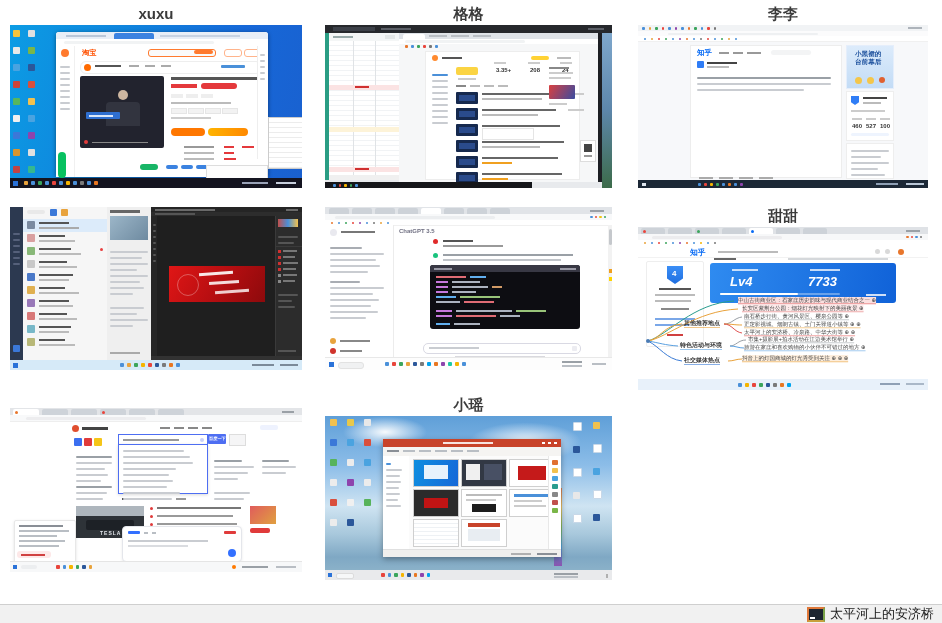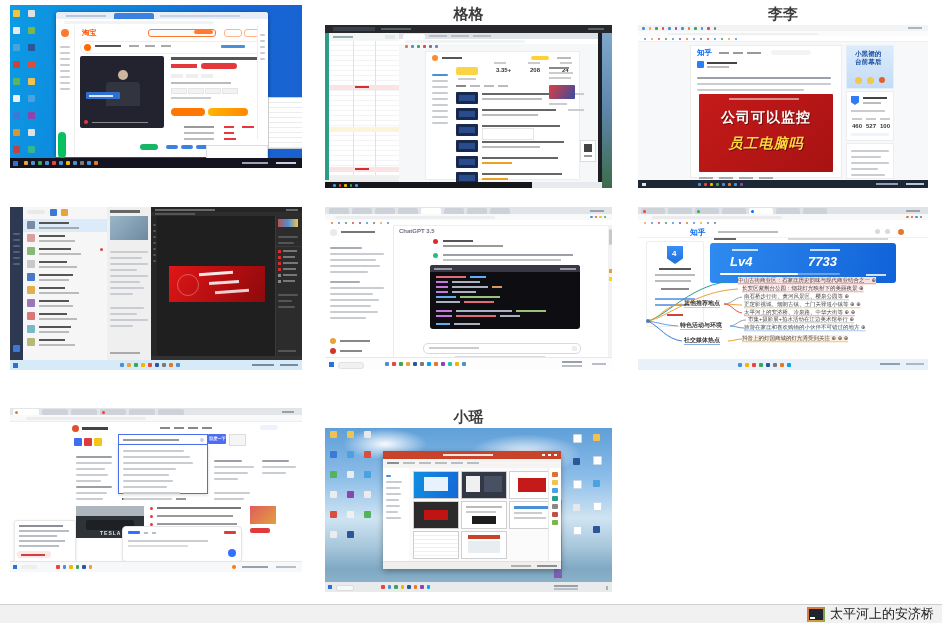--- a/index.html
+++ b/index.html
@@ -25,20 +25,21 @@
              display:flex;justify-content:flex-end;align-items:center;padding-right:8px;gap:5px}
   .monicon{width:14px;height:11px;background:#1d2530;border:2px solid #e0793a;border-right-color:#7aa34a;border-bottom-color:#c8a03c;position:relative}
   .monicon:after{content:"";position:absolute;left:1px;bottom:1px;width:5px;height:2px;background:#fff}
 </style>
 </head>
 <body>
 
 <div>
 
   <div class="cell" style="left:10px;top:5px;width:292px">
+    <div class="ctitle">xuxu</div>
     <div class="thumb" style="height:163px;background:linear-gradient(105deg,#0c9ce4 0%,#0f84dd 35%,#1668d8 70%,#1a60cf 100%)">
       <div class="icolumn" style="left:3px;top:5px">
         <i style="background:#f5c33b"></i>
           <i style="background:#e8e8e8"></i>
           <i style="background:#4aa3e0"></i>
           <i style="background:#cc4439"></i>
           <i style="background:#58b65c"></i>
           <i style="background:#f0f0f0"></i>
           <i style="background:#3b78d8"></i>
           <i style="background:#d9952e"></i>
@@ -355,25 +356,20 @@
         <span class="a" style="left:80px;top:4px;width:40px;height:5px;background:#f3f4f5;border-radius:3px"></span>
         <span class="a" style="left:6px;top:15px;width:7px;height:7px;background:#2f7df6;border-radius:1px"></span>
         <span class="a" style="left:16px;top:16px;width:30px;height:2px;background:#444"></span>
         <span class="a" style="left:16px;top:20px;width:22px;height:2px;background:#bbb"></span>
         <div class="lines" style="left:6px;top:27px;width:134px">
             <b style="background:#9aa0a6"></b>
             <b></b>
             <b style="width:80%"></b>
           </div>
 
-        <div class="a" style="left:8px;top:48px;width:134px;height:78px;background:linear-gradient(135deg,#c51a1a,#a81212);border-radius:1px">
-          <span class="a" style="left:30px;top:4px;width:70px;height:2px;background:rgba(255,255,255,.5)"></span>
-          <div class="t" style="left:0;top:16px;width:134px;text-align:center;transform:none;font-size:14px;color:#fff;letter-spacing:1px;text-shadow:1px 1px 0 rgba(0,0,0,.4)">公司可以监控</div>
-          <div class="t" style="left:0;top:42px;width:134px;text-align:center;transform:none;font-size:14px;font-style:italic;color:#ffd83d;letter-spacing:1px;text-shadow:1px 1px 0 rgba(0,0,0,.45)">员工电脑吗</div>
-        </div>
         <span class="a" style="left:8px;top:131px;width:14px;height:2px;background:#aaa"></span>
         <span class="a" style="left:28px;top:131px;width:14px;height:2px;background:#aaa"></span>
         <span class="a" style="left:48px;top:131px;width:14px;height:2px;background:#aaa"></span>
         <span class="a" style="left:68px;top:131px;width:14px;height:2px;background:#aaa"></span>
       </div>
 
       <div class="a" style="left:208px;top:20px;width:46px;bottom:10px">
         <div class="a" style="left:0;top:0;width:46px;height:42px;background:linear-gradient(180deg,#dcebfb,#c3dcf6);border:1px solid #e5eefb">
           <div class="t" style="left:8px;top:5px;font-size:11px;color:#1b4f9c;transform:scale(.6)">小黑裙的</div>
           <div class="t" style="left:8px;top:13px;font-size:11px;color:#1b4f9c;transform:scale(.6)">台前幕后</div>
@@ -704,20 +700,21 @@
             <i style="background:#4a90d9"></i>
           </div>
         <span class="a" style="right:30px;top:3px;width:20px;height:2px;background:#9aa0a6"></span>
         <span class="a" style="right:30px;top:7px;width:20px;height:2px;background:#b9bec4"></span>
         <span class="a" style="right:6px;top:5px;width:14px;height:2px;background:#b9bec4"></span>
       </div>
     </div>
   </div>
 
   <div class="cell" style="left:638px;top:207px;width:290px">
+    <div class="ctitle">甜甜</div>
     <div class="thumb" style="height:163px;background:#ffffff">
       <div class="a" style="left:0;top:0;right:0;height:7px;background:#dfe2e6">
         <span class="a" style="left:3px;top:1px;width:24px;height:6px;background:#cdd2d8;border-radius:2px 2px 0 0"></span>
           <span class="dot" style="left:5px;top:2.5px;width:3px;height:3px;background:#e8453c"></span>
         <span class="a" style="left:30px;top:1px;width:24px;height:6px;background:#cdd2d8;border-radius:2px 2px 0 0"></span>
         <span class="a" style="left:57px;top:1px;width:24px;height:6px;background:#cdd2d8;border-radius:2px 2px 0 0"></span>
           <span class="dot" style="left:59px;top:2.5px;width:3px;height:3px;background:#3ba55c"></span>
         <span class="a" style="left:84px;top:1px;width:24px;height:6px;background:#cdd2d8;border-radius:2px 2px 0 0"></span>
         <span class="a" style="left:111px;top:1px;width:24px;height:6px;background:#ffffff;border-radius:2px 2px 0 0"></span>
           <span class="dot" style="left:113px;top:2.5px;width:3px;height:3px;background:#0a6cf5"></span>
@@ -963,21 +960,21 @@
             <i style="background:#2b579a;width:3.5px;height:3.5px"></i>
             <i style="background:#e8a33d;width:3.5px;height:3.5px"></i>
           </div>
         <span class="dot" style="right:66px;top:3px;width:4px;height:4px;background:#ff7a00"></span>
         <span class="a" style="right:34px;top:4px;width:26px;height:2px;background:#9aa0a6"></span>
         <span class="a" style="right:6px;top:4px;width:20px;height:2px;background:#b9bec4"></span>
       </div>
     </div>
   </div>
 
-  <div class="cell" style="left:325px;top:408px;width:287px">
+  <div class="cell" style="left:325px;top:396px;width:287px">
     <div class="ctitle">小瑶</div>
     <div class="thumb" style="height:164px;background:
         radial-gradient(60px 22px at 60px 16px, rgba(255,255,255,.95), rgba(255,255,255,0) 70%),
         radial-gradient(80px 28px at 200px 26px, rgba(255,255,255,.9), rgba(255,255,255,0) 70%),
         radial-gradient(70px 24px at 130px 48px, rgba(255,255,255,.75), rgba(255,255,255,0) 70%),
         linear-gradient(180deg,#5f9fd8 0%,#8cbde8 30%,#cfe4f2 55%,#a8c8dc 72%,#7fa8c4 86%,#93b8cc 100%)">
 
       <div class="a" style="left:229px;top:72px;width:8px;height:78px;background:linear-gradient(180deg,#e0703a,#f2c14e,#7ab648,#4aa3e0,#8e44ad);opacity:.85"></div>
 
       <div class="icolumn" style="left:5px;top:3px;gap:13px">

